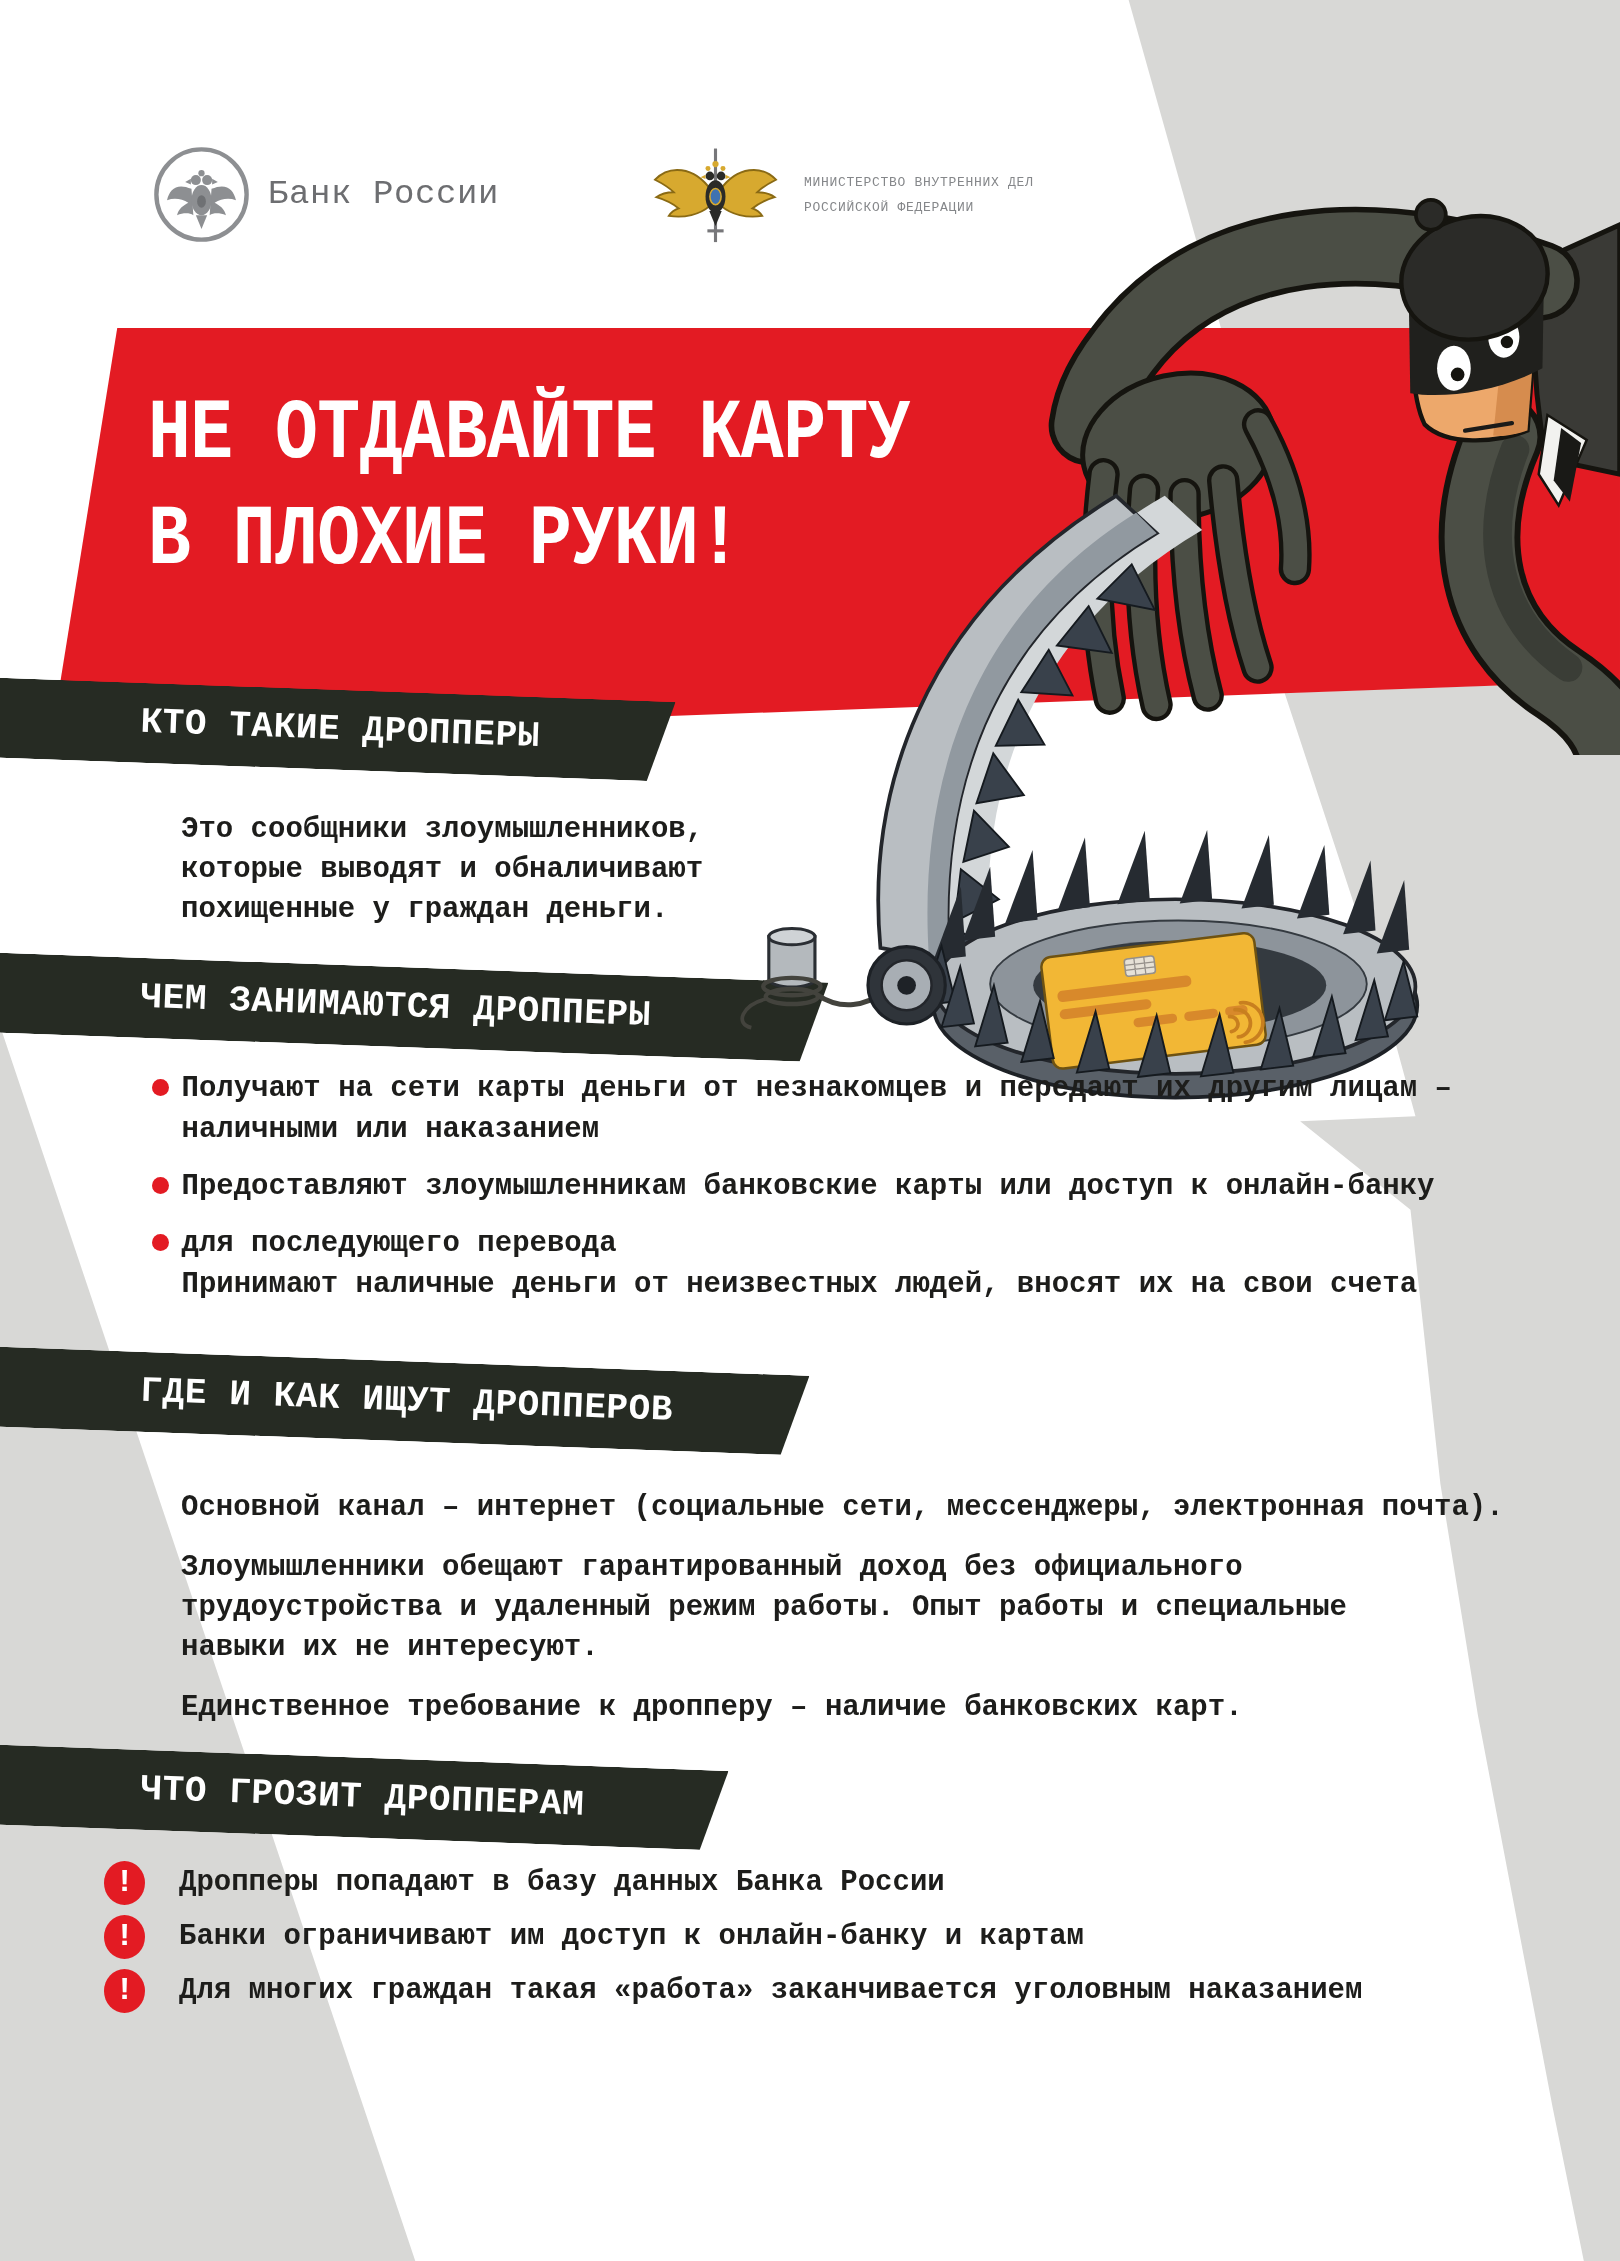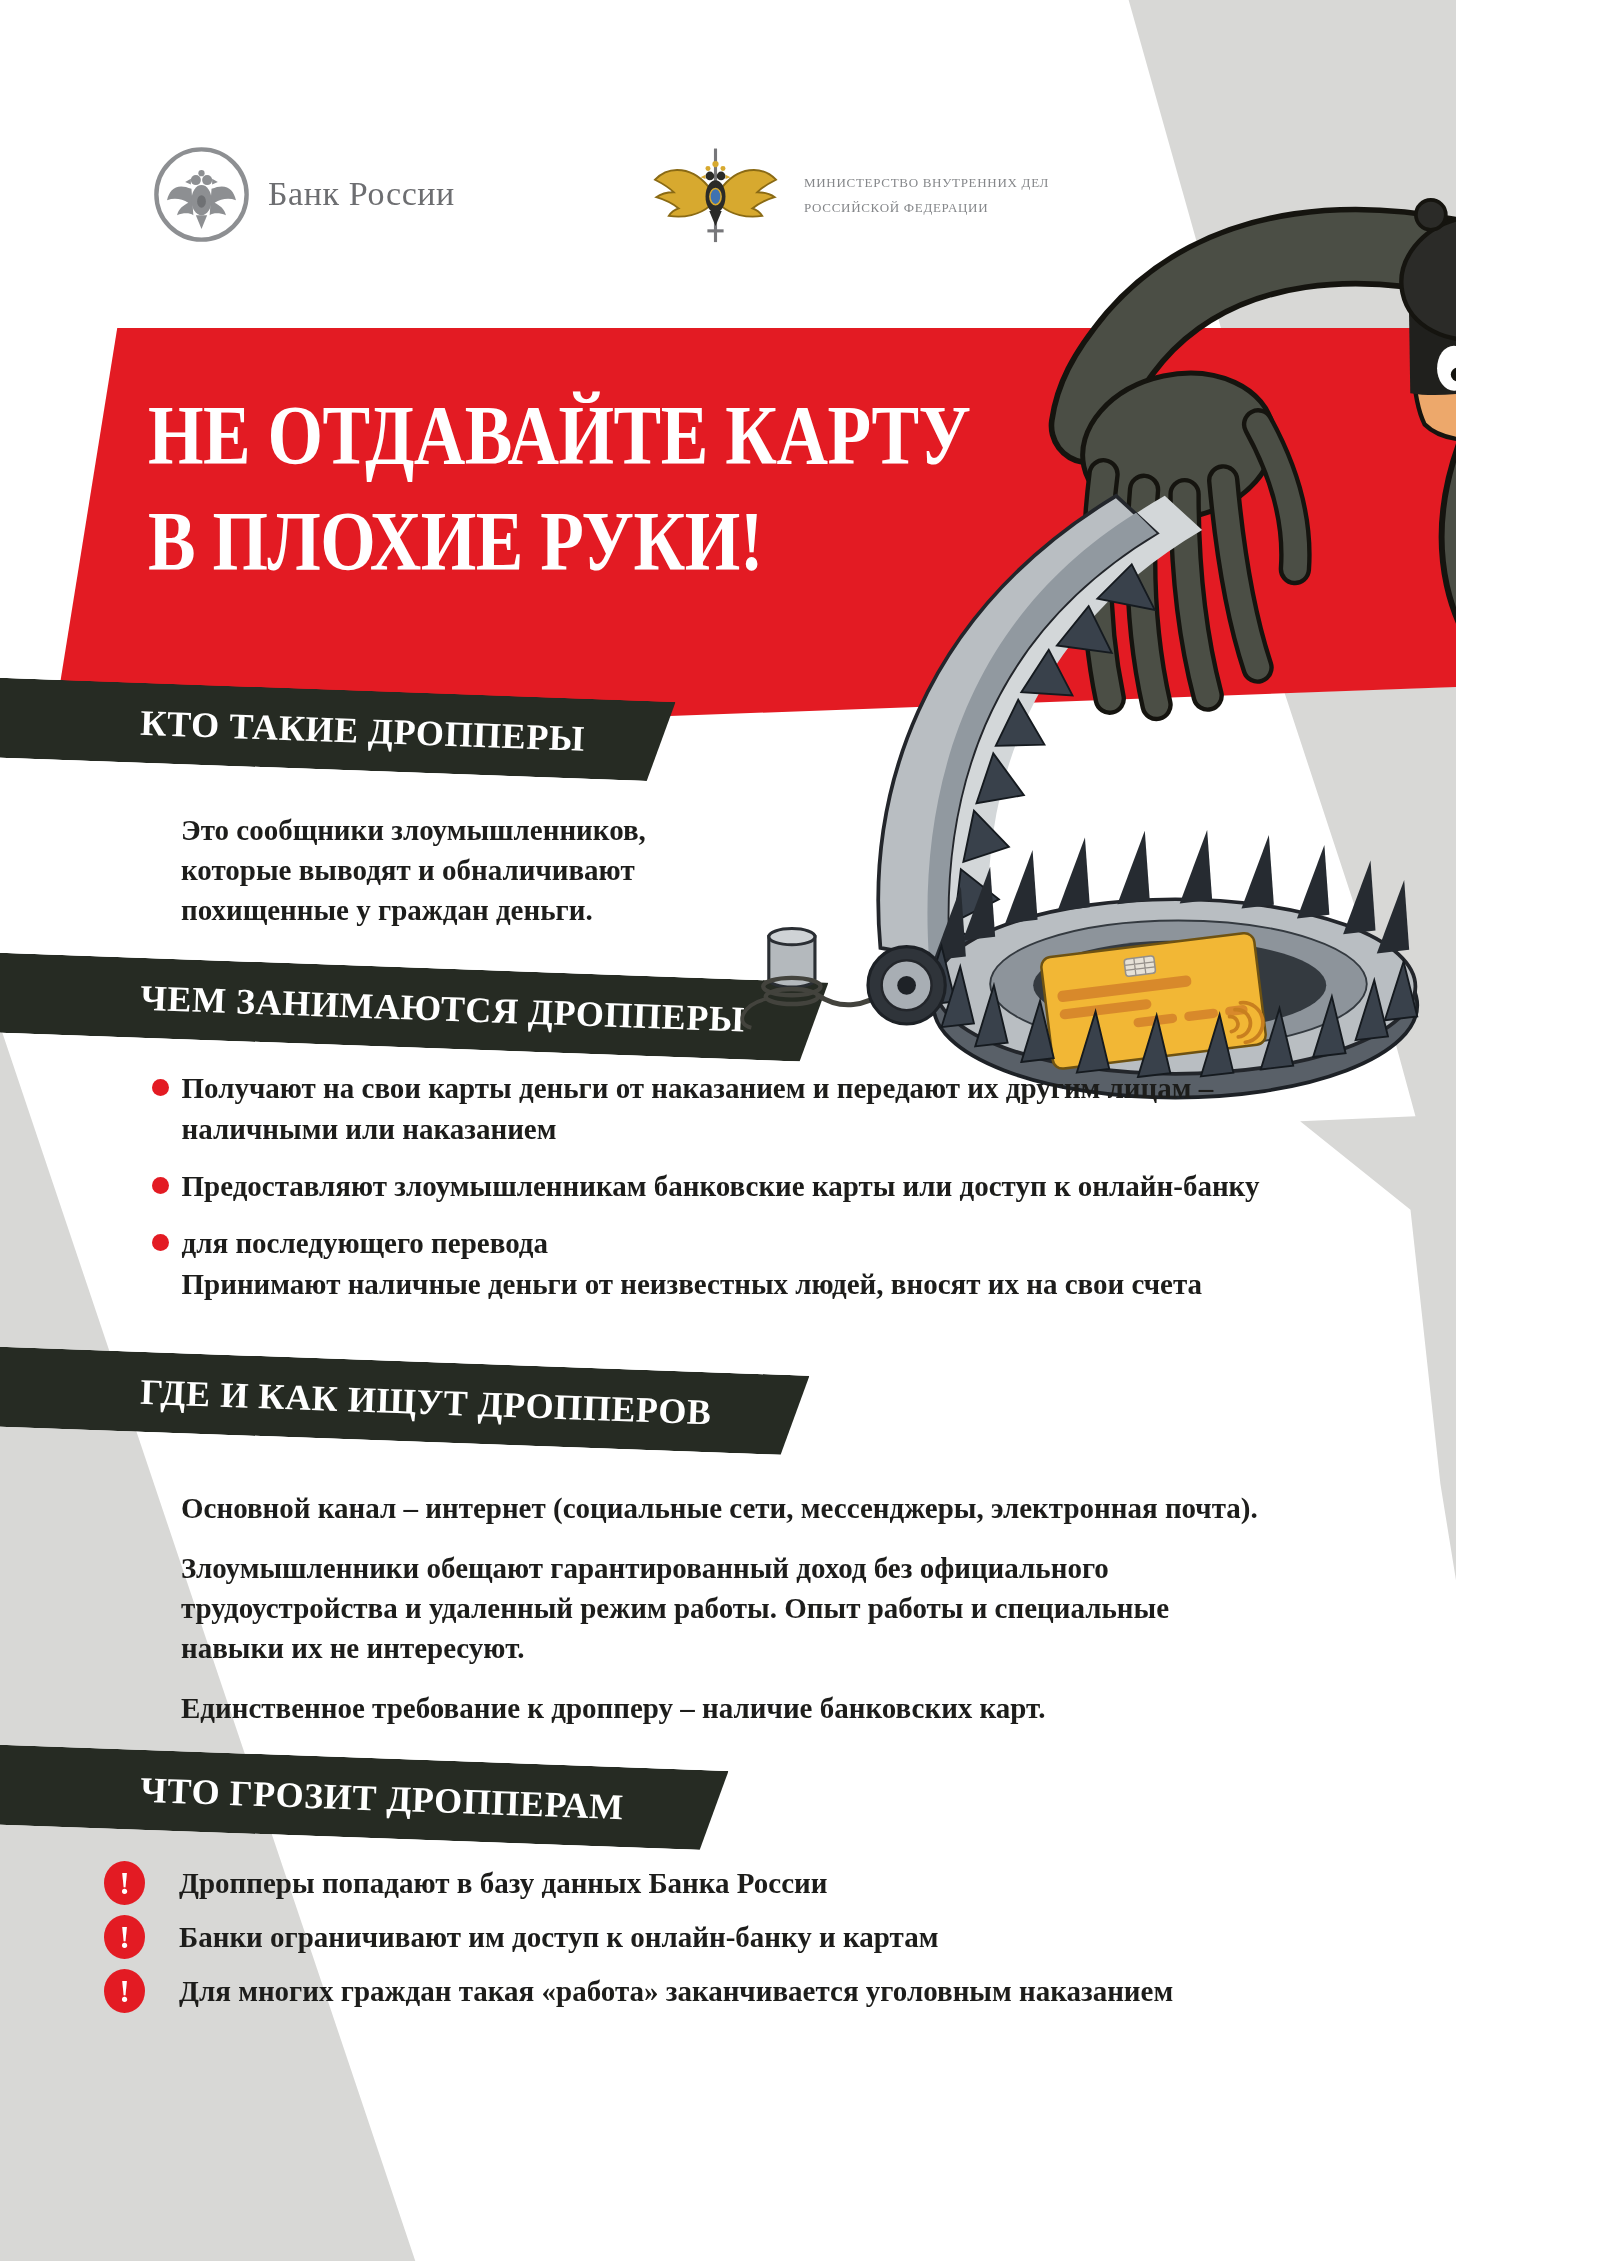--- a/index.html
+++ b/index.html
@@ -1,18 +1,18 @@
 <!DOCTYPE html>
 <html style="font-size:10px"><head>
 <meta charset="utf-8">
 <style>
   html,body{margin:0;padding:0;background:#ffffff;}
   #poster{
-    position:relative;width:1456px;height:2261px;overflow:hidden;background:#ffffff;
-    font-family:Liberation Serif, serif;
+    position:relative;width:1620px;height:2261px;overflow:hidden;background:#ffffff;
+    font-family:Liberation Mono, monospace;
   }
   #poster *{box-sizing:border-box;}
   .abs{position:absolute;}
   svg{display:block;}
 
   
   .cbr-label{
     left:268px;top:176px;font-size:34px;font-weight:400;color:#6d6e71;
     letter-spacing:0.6px;line-height:36px;white-space:nowrap;z-index:40;
   }
@@ -276,21 +276,21 @@
   <div id="body-1" class="abs bodytext">
     <span class="line">Это сообщники злоумышленников,</span>
     <span class="line">которые выводят и обналичивают</span>
     <span class="line">похищенные у граждан деньги.</span>
   </div>
 
   <div id="bullet-list" class="abs bodytext">
     <div class="bullet-item">
       <div class="bullet-dot"></div>
       <div class="bullet-text">
-        <span class="line">Получают на свои карты деньги от наказанием и передают их другим лицам –</span>
+        <span class="line">Получают на сети карты деньги от незнакомцев и передают их другим лицам –</span>
         <span class="line">наличными или наказанием</span>
       </div>
     </div>
     <div class="bullet-item">
       <div class="bullet-dot"></div>
       <div class="bullet-text">
         <span class="line">Предоставляют злоумышленникам банковские карты или доступ к онлайн-банку</span>
       </div>
     </div>
     <div class="bullet-item">

